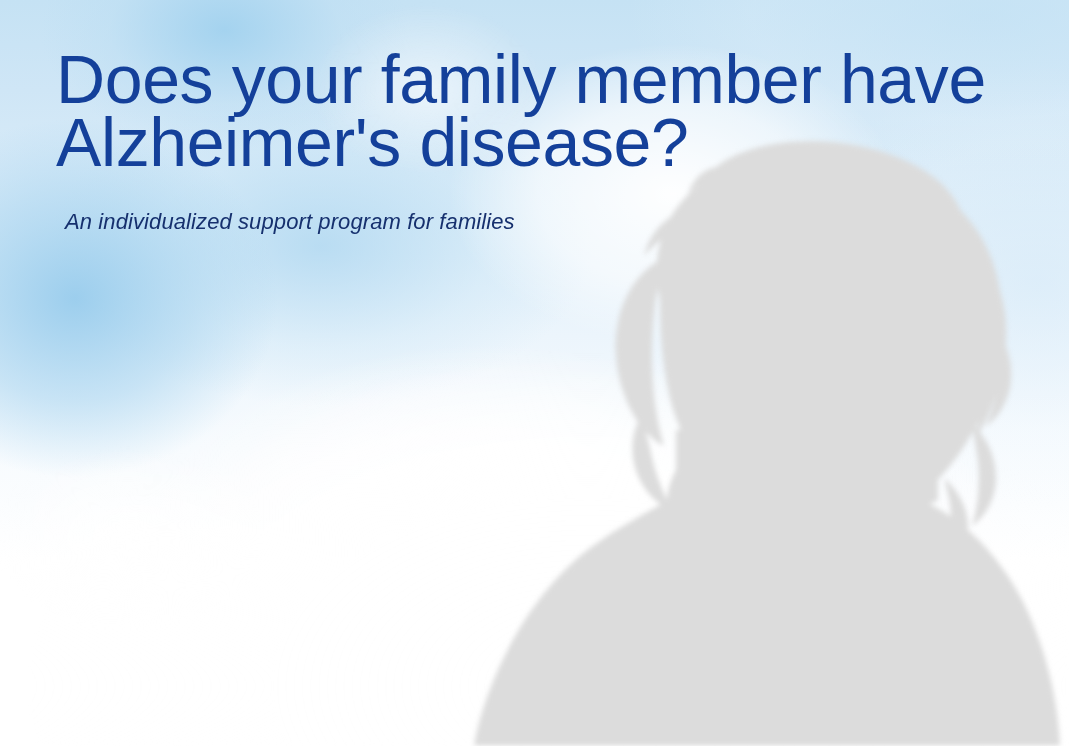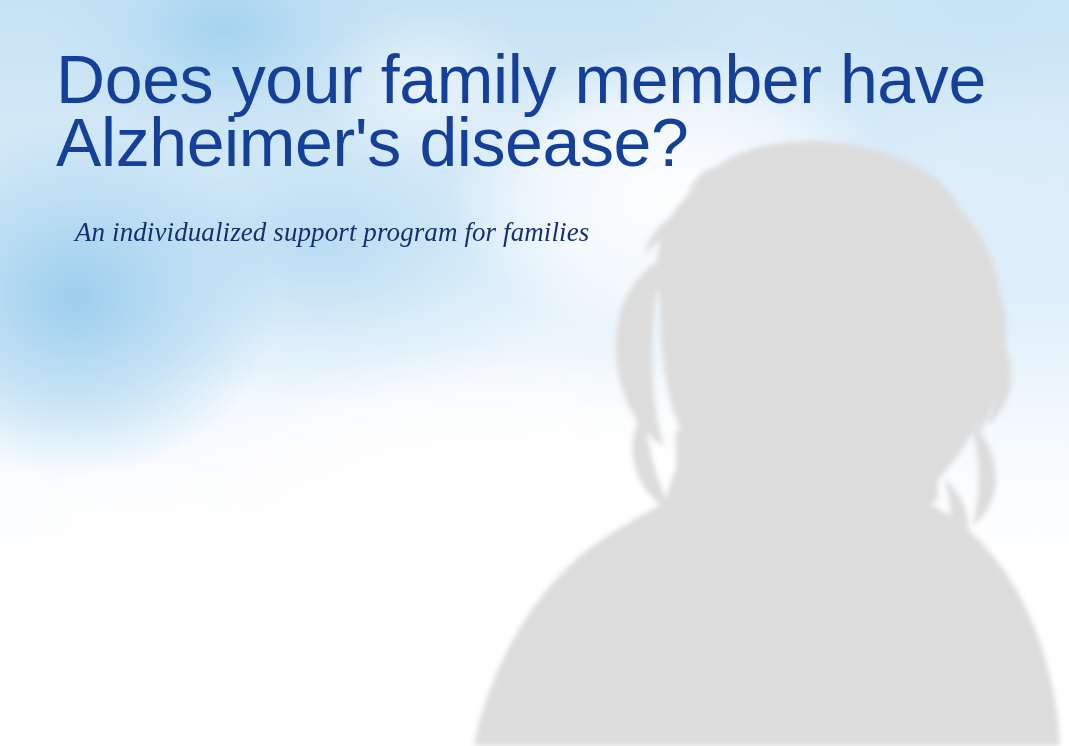--- a/index.html
+++ b/index.html
@@ -92,27 +92,27 @@
     font-family: "Liberation Sans", sans-serif;
     font-weight: 400;
     font-size: 68px;
     line-height: 63px;
     letter-spacing: -0.4px;
     color: #14409a;
     white-space: pre-line;
   }
 
   .subtitle {
-    margin: 16px;
+    margin: 6px;
     padding-top: 26px;
     padding-left: 3px;
-    font-family: Liberation Serif, serif;
+    font-family: Liberation Sans, sans-serif;
     font-style: italic;
     font-weight: 400;
-    font-size: 27px;
+    font-size: 22px;
     line-height: 32px;
     letter-spacing: 0.1px;
     color: #16306e;
   }
 </style>
 </head>
 <body>
 
 <div class="poster">
 

